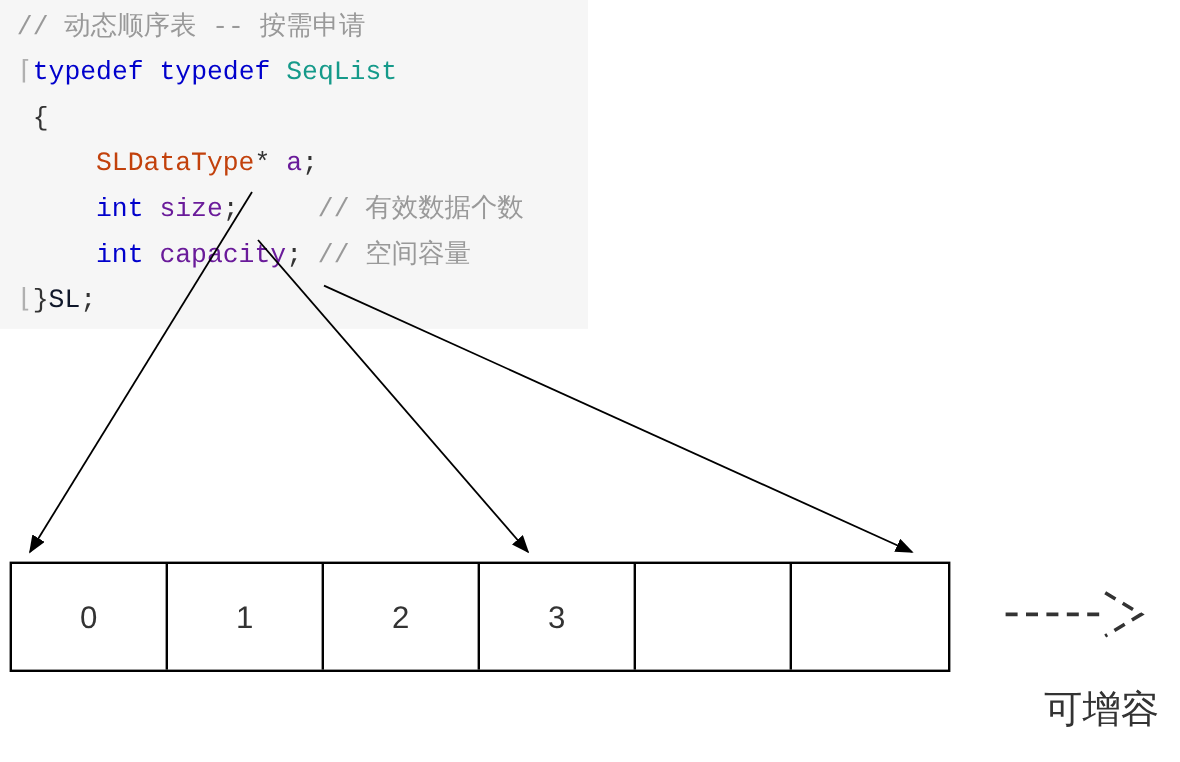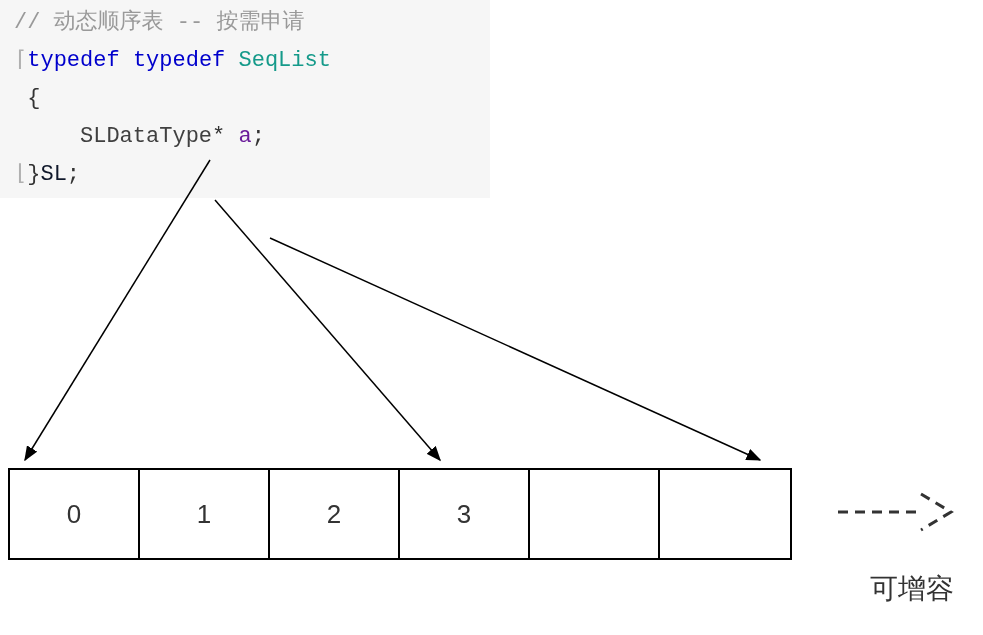--- a/index.html
+++ b/index.html
@@ -22,21 +22,21 @@
       line-height: 38px;
     }
     .code-line {
       white-space: pre;
       padding-left: 12px;
     }
     .c-comment { color: #999; }
     .c-keyword { color: #0000cc; text-align: right; }
     .c-type { color: #159a8a; margin-top: 33px; }
     .c-ident { color: #6a1b9a; }
-    .c-struct { color: #404040; }
+    .c-struct { color: #c2410c; }
     .c-alias { color: #0f172a; }
     .c-star { color: #333; }
     .c-brace { color: #333; }
     .c-semi { color: #333; }
     .bracket-guide { color: #b0b0b0; }
     
     .array {
       position: absolute;
       top: 468px;
       left: 8px;
@@ -69,33 +69,35 @@
       position: absolute;
       top: 490px;
       left: 836px;
       width: 120px;
       height: 44px;
     }
     .expand-label {
       position: absolute;
       top: 570px;
       left: 870px;
-      font-size: 28px;
+      font-size: 32px;
       font-family: "Microsoft YaHei", Arial, sans-serif;
       color: #333;
     }
   </style>
 </head>
 <body>
 
 <div class="code-block">
   <div class="code-line"><span class="c-comment"><span>// </span><span>动态顺序表 -- 按需申请</span></span></div>
   <div class="code-line"><span class="bracket-guide">⌈</span><span class="c-keyword">typedef</span> <span class="c-keyword">typedef</span> <span class="c-type">SeqList</span></div>
   <div class="code-line"> <span class="c-brace">{</span></div>
   <div class="code-line">     <span class="c-struct">SLDataType</span><span class="c-star">*</span> <span class="c-ident">a</span><span class="c-semi">;</span></div>
+  <div class="code-line">     <span class="c-keyword">int</span> <span class="c-ident">size</span><span class="c-semi">;</span>     <span class="c-comment"><span>// </span><span>有效数据个数</span></span></div>
+  <div class="code-line">     <span class="c-keyword">int</span> <span class="c-ident">capacity</span><span class="c-semi">;</span> <span class="c-comment"><span>// </span><span>空间容量</span></span></div>
   <div class="code-line"><span class="bracket-guide">⌊</span><span class="c-brace">}</span><span class="c-alias">SL</span><span class="c-semi">;</span></div>
 </div>
 
 <div class="array">
   <div class="cell">
       <span>0</span>
     </div>
   <div class="cell">
       <span>1</span>
     </div>

